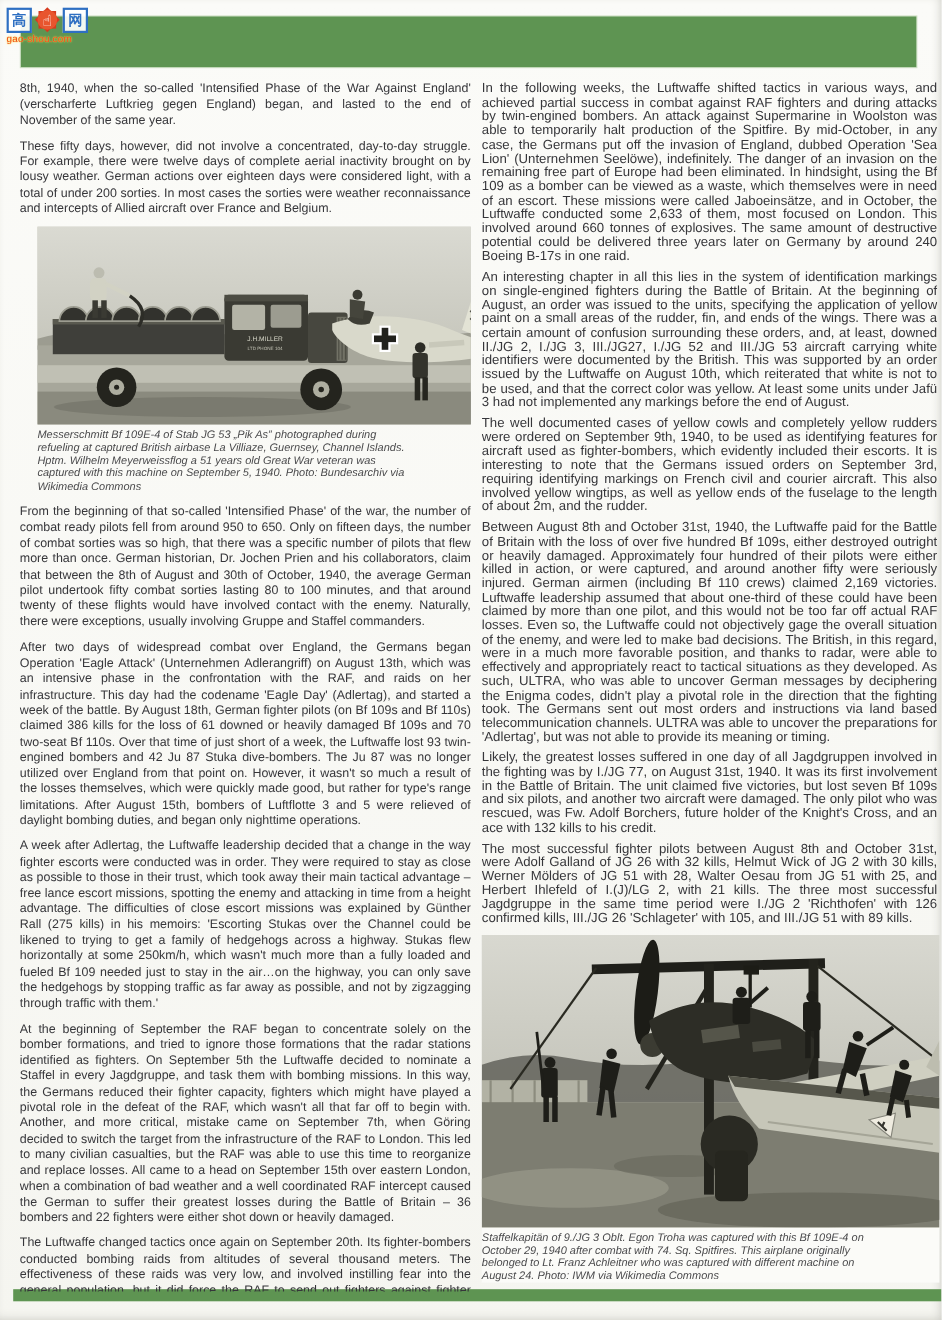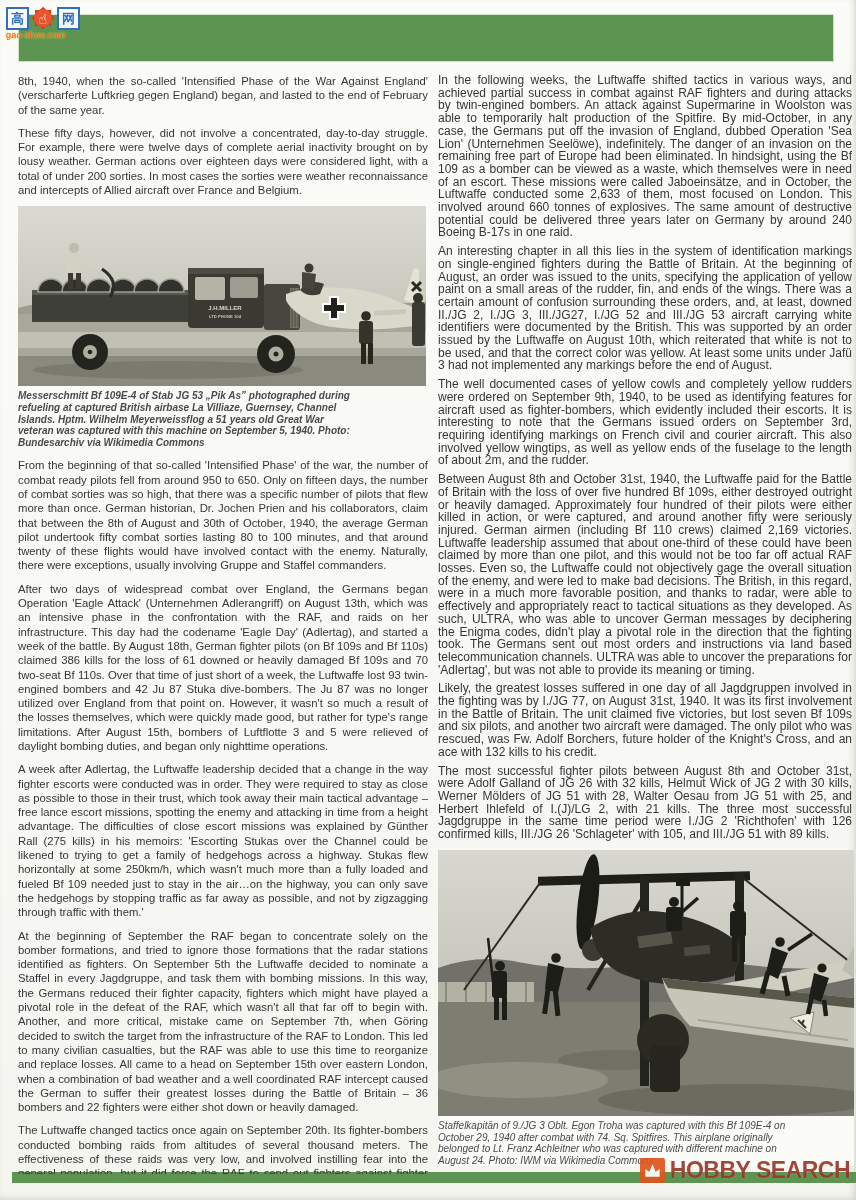--- a/index.html
+++ b/index.html
@@ -12,21 +12,21 @@
   .bar{position:absolute;background:#5e9452;}
   .bar-top{left:19px;top:15px;width:814px;height:46px;box-shadow:0 0 0 1px #cfe0c6;}
   .bar-bottom{left:12px;top:1172px;width:844px;height:11px;}
   .col{position:absolute;top:74px;}
   .col-left{left:18px;width:410px;height:1100px;overflow:hidden;}
   .col-right{left:438px;width:414px;height:1100px;}
   .col-right .text-block{height:772px;overflow:hidden;}
   p.par{margin:0 0 9px 0;font-size:11.3px;line-height:14.3px;text-align:justify;}
   .col-right p.par{font-size:12px;line-height:12.7px;margin:0 0 6px 0;}
   figure{margin:0;padding:0;}
-  .fig-left{margin:4px 0 10px 0;font-weight:bold;}
+  .fig-left{margin:4px 0 10px 16px;}
   .photo{display:block;background:#cfcfc6;}
   figcaption{
     font-size:10px;line-height:11.6px;font-style:italic;color:#4a4a4c;
     margin-top:4px;text-align:left;
   }
   .fig-left figcaption{max-width:338px;}
   .fig-right{position:absolute;left:0;top:776px;width:416px;background:#fbfbf8;}
   .fig-right figcaption{max-width:356px;}
   
   .wm-top{position:absolute;left:6px;top:5px;width:86px;z-index:5;}
@@ -66,21 +66,21 @@
       </svg>
       <div class="wm-box">网</div>
     </div>
     <div class="wm-url">gao-shou.com</div>
   </div>
 
   <div class="bar bar-top"></div>
   <div class="bar bar-bottom"></div>
 
   <div class="col col-left">
-    <p class="par">8th, 1940, when the so-called 'Intensified Phase of the War Against England' (verscharferte Luftkrieg gegen England) began, and lasted to the end of February of the same year.</p>
+    <p class="par">8th, 1940, when the so-called 'Intensified Phase of the War Against England' (verscharferte Luftkrieg gegen England) began, and lasted to the end of November of the same year.</p>
     <p class="par">These fifty days, however, did not involve a concentrated, day-to-day struggle. For example, there were twelve days of complete aerial inactivity brought on by lousy weather.  German actions over eighteen days were considered light, with a total of under 200 sorties. In most cases the sorties were weather reconnaissance and intercepts of Allied aircraft over France and Belgium.</p>
 
     <figure class="fig-left">
       <svg class="photo" width="408" height="180" viewBox="0 0 408 180">
         <defs>
           <linearGradient id="sky1" x1="0" y1="0" x2="0" y2="1">
             <stop offset="0" stop-color="#dadad2"></stop>
               <stop offset="1" stop-color="#c6c6bc"></stop>
           </linearGradient>
         </defs>
@@ -240,22 +240,14 @@
           <path d="M376,123 l15,5 l-8,24 l-12,-5 Z"></path>
           <path d="M374,146 l-4,18 M386,150 l2,16" stroke="#1e1e19" stroke-width="4.5" fill="none"></path>
         </g>
         <circle cx="225" cy="190" r="26" fill="#2a2a23"></circle>
         <rect x="212" y="196" width="30" height="46" rx="5" fill="#26261f"></rect>
       </svg>
       <figcaption>Staffelkapitän of 9./JG 3 Oblt. Egon Troha was captured with this Bf 109E-4 on October 29, 1940 after combat with 74. Sq. Spitfires. This airplane originally belonged to Lt. Franz Achleitner who was captured with different machine on August 24. Photo: IWM via Wikimedia Commons</figcaption>
     </figure>
   </div>
 
-  <div class="wm-bottom">
-    <div class="hs-icon">
-      <svg width="19" height="17" viewBox="0 0 24 20">
-        <path d="M3 18 L3 8 L8 12 L12 2 L16 12 L21 8 L21 18 Z" fill="#ffffff"></path>
-      </svg>
-    </div>
-    <div class="hs-text">HOBBY SEARCH</div>
-  </div>
 
 </div>
 
 </body></html>

